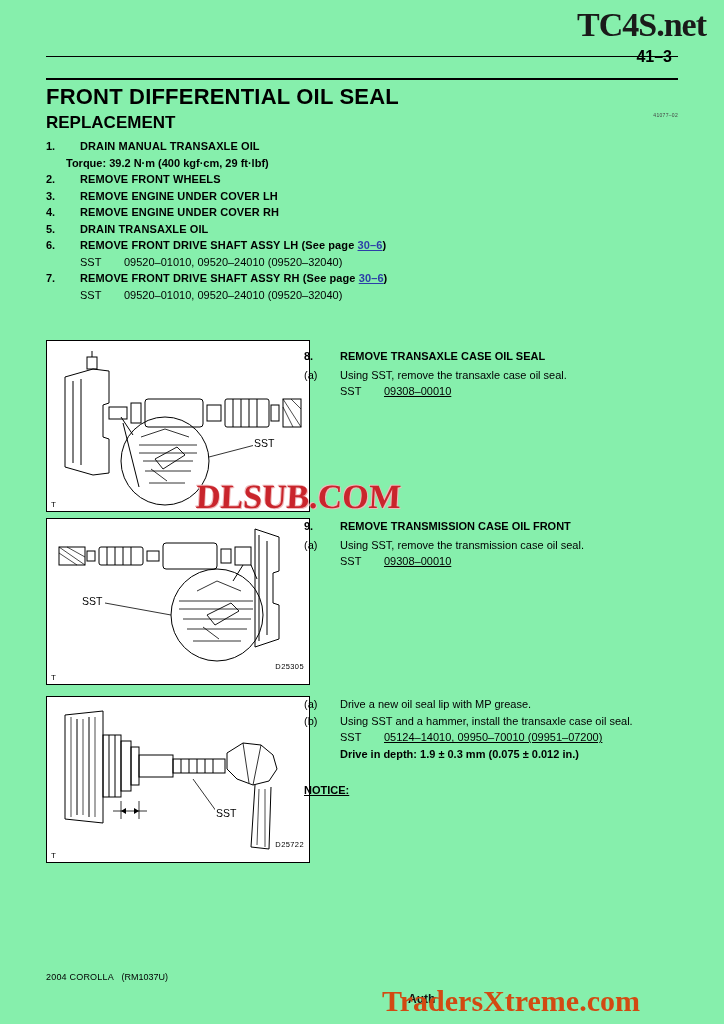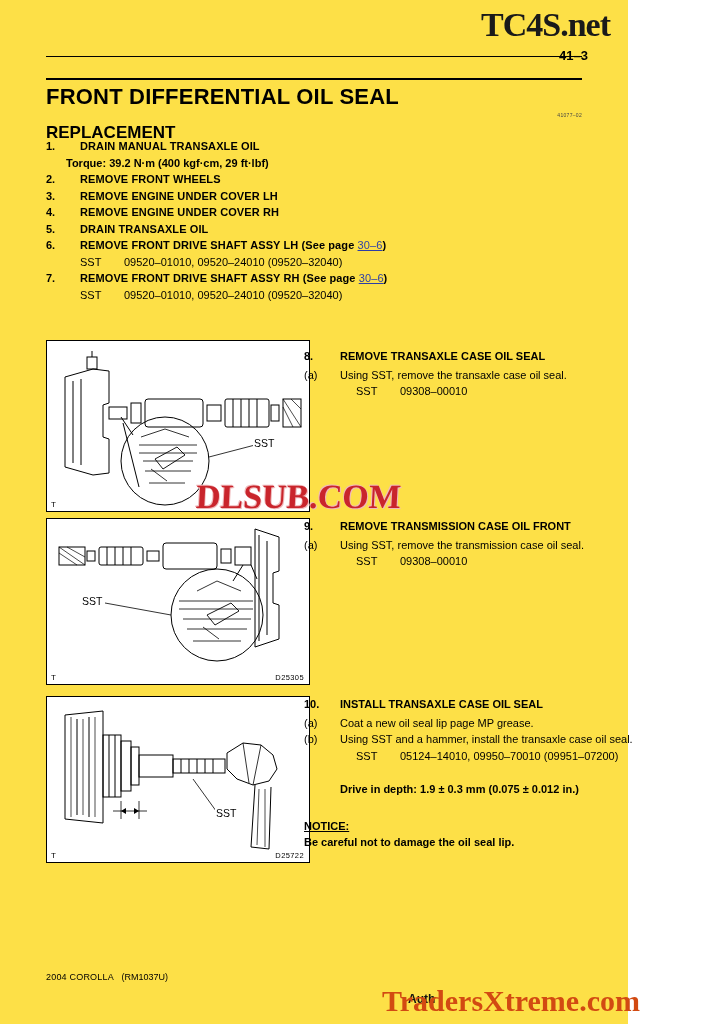--- a/index.html
+++ b/index.html
@@ -11,23 +11,23 @@
     width: 724px;
     height: 1024px;
     position: relative;
     font-family: "Liberation Sans", sans-serif;
     color: #000;
     overflow: hidden;
   }
   .page {
     position: absolute;
     left: 0; top: 0;
-    width: 628px;
+    width: 724px;
     height: 1024px;
-    background: #fde047;
+    background: #86efac;
   }
   
   .wm-tc4s {
     position: absolute;
     right: 18px;
     top: 6px;
     font-size: 34px;
     font-weight: bold;
     color: #1a1a1a;
     letter-spacing: -1px;
@@ -80,38 +80,38 @@
     left: 0; right: 0;
     top: 60px;
     text-align: center;
     font-size: 9.5px;
     font-weight: bold;
     letter-spacing: 0.4px;
   }
   .hdr-center .dash { font-weight: bold; padding: 0 6px; }
   .hdr-page {
     position: absolute;
-    right: 40px;
+    right: 52px;
     top: 48px;
-    font-size: 13px;
+    font-size: 16px;
     font-weight: bold;
   }
   
   .title-main {
     position: absolute;
     left: 46px;
     top: 84px;
     font-size: 22px;
     font-weight: bold;
     letter-spacing: 0.2px;
   }
   .title-sub {
     position: absolute;
     left: 46px;
-    top: 123px;
+    top: 113px;
     font-size: 17px;
     font-weight: bold;
   }
   .doc-code {
     position: absolute;
     right: 46px;
     top: 112px;
     font-size: 5px;
     color: #444;
     letter-spacing: 0.3px;
@@ -154,39 +154,39 @@
     font-size: 11px;
     line-height: 16.5px;
   }
   .step-sst .sst-label {
     display: inline-block;
     width: 44px;
   }
   .pagelink {
     color: #2c3ea8;
     text-decoration: underline;
-    font-weight: normal;
+    font-weight: bold;
   }
   
   .fig {
     position: absolute;
     border: 1px solid #000;
     background: #fff;
     overflow: hidden;
   }
   .fig .corner-t {
     position: absolute;
     left: 4px;
     bottom: 2px;
     font-size: 8px;
   }
   .fig .fig-code {
     position: absolute;
     right: 5px;
-    bottom: 2px;
+    bottom: 13px;
     font-size: 7.5px;
     letter-spacing: 0.4px;
   }
   .fig .sst-tag {
     position: absolute;
     font-size: 10.5px;
     font-weight: normal;
     background: #fff;
     padding: 0 1px;
   }
@@ -211,26 +211,27 @@
     margin-bottom: 2px;
   }
   .instr-head .num { width: 36px; flex: 0 0 36px; }
   .instr-row {
     display: flex;
     align-items: flex-start;
   }
   .instr-row .mark { width: 36px; flex: 0 0 36px; }
   .instr-row .body { flex: 1 1 auto; }
   .instr-sst {
-    margin-left: 52px;
+    margin-left: 36px;
+    text-decoration: underline;
   }
   .instr-sst .sst-label { display: inline-block; width: 44px; }
   .bold { font-weight: bold; }
   .notice { margin-top: 20px; font-weight: bold; text-decoration: underline; }
-  .indent36 { margin-left: 36px; margin-top: 17px; }
+  .indent36 { margin-left: 36px; }
   
   .footer-left {
     position: absolute;
     left: 46px;
     bottom: 42px;
     font-size: 9px;
   }
   .footer-left .model { letter-spacing: 0.2px; }
   svg { display: block; }
 </style>
@@ -459,36 +460,31 @@
       <div>REMOVE TRANSMISSION CASE OIL FRONT</div>
     </div>
     <div class="instr-row">
       <div class="mark">(a)</div>
       <div class="body">Using SST, remove the transmission case oil seal.</div>
     </div>
     <div class="instr-sst"><span class="sst-label">SST</span><span>09308–00010</span></div>
   </div>
 
   <div class="instr" id="instr10">
-    <div class="instr-head">
-      <div class="num">10.</div>
-      <div>INSTALL TRANSAXLE CASE OIL SEAL</div>
-    </div>
     <div class="instr-row">
       <div class="mark">(a)</div>
-      <div class="body">Coat a new oil seal lip page MP grease.</div>
+      <div class="body">Drive a new oil seal lip with MP grease.</div>
     </div>
     <div class="instr-row">
       <div class="mark">(b)</div>
       <div class="body">Using SST and a hammer, install the transaxle case oil seal.</div>
     </div>
     <div class="instr-sst"><span class="sst-label">SST</span><span>05124–14010,  09950–70010 (09951–07200)</span></div>
     <div class="indent36 bold">Drive in depth: 1.9 ± 0.3 mm (0.075 ± 0.012 in.)</div>
     <div class="notice">NOTICE:</div>
-    <div class="bold">Be careful not to damage the oil seal lip.</div>
   </div>
 
   <div class="wm-dlsub">DLSUB.COM</div>
 
   <div class="footer-left">
     <span class="model">2004 COROLLA</span>
     &nbsp;&nbsp;<span>(RM1037U)</span>
   </div>
   <div class="wm-auth">Auth</div>
   <div class="wm-traders">TradersXtreme.com</div>

